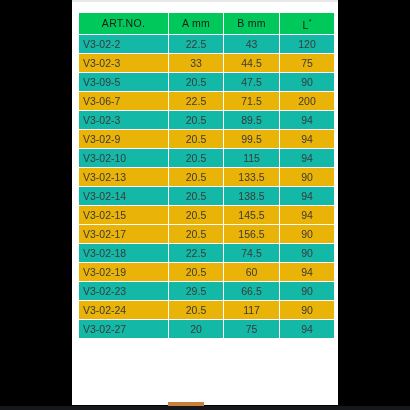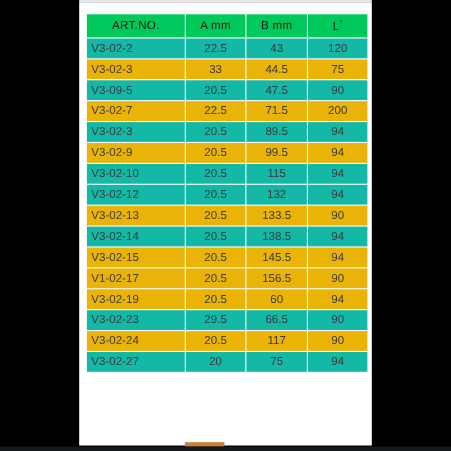--- a/index.html
+++ b/index.html
@@ -141,21 +141,21 @@
             <td>44.5</td>
             <td>75</td>
           </tr>
           <tr class="row-odd">
             <td class="col-art">V3-09-5</td>
             <td>20.5</td>
             <td>47.5</td>
             <td>90</td>
           </tr>
           <tr class="row-even">
-            <td class="col-art">V3-02-7</td>
+            <td class="col-art">V3-06-7</td>
             <td>22.5</td>
             <td>71.5</td>
             <td>200</td>
           </tr>
           <tr class="row-odd">
             <td class="col-art">V3-02-3</td>
             <td>20.5</td>
             <td>89.5</td>
             <td>94</td>
           </tr>
@@ -164,48 +164,48 @@
             <td>20.5</td>
             <td>99.5</td>
             <td>94</td>
           </tr>
           <tr class="row-odd">
             <td class="col-art">V3-02-10</td>
             <td>20.5</td>
             <td>115</td>
             <td>94</td>
           </tr>
-          <tr class="row-odd">
-            <td class="col-art">V3-02-12</td>
-            <td>20.5</td>
-            <td>132</td>
-            <td>94</td>
-          </tr>
           <tr class="row-even">
             <td class="col-art">V3-02-13</td>
             <td>20.5</td>
             <td>133.5</td>
             <td>90</td>
           </tr>
           <tr class="row-odd">
             <td class="col-art">V3-02-14</td>
             <td>20.5</td>
             <td>138.5</td>
             <td>94</td>
           </tr>
           <tr class="row-even">
             <td class="col-art">V3-02-15</td>
             <td>20.5</td>
             <td>145.5</td>
             <td>94</td>
           </tr>
           <tr class="row-even">
-            <td class="col-art">V1-02-17</td>
+            <td class="col-art">V3-02-17</td>
             <td>20.5</td>
             <td>156.5</td>
+            <td>90</td>
+          </tr>
+          <tr class="row-odd">
+            <td class="col-art">V3-02-18</td>
+            <td>22.5</td>
+            <td>74.5</td>
             <td>90</td>
           </tr>
           <tr class="row-even">
             <td class="col-art">V3-02-19</td>
             <td>20.5</td>
             <td>60</td>
             <td>94</td>
           </tr>
           <tr class="row-odd">
             <td class="col-art">V3-02-23</td>

